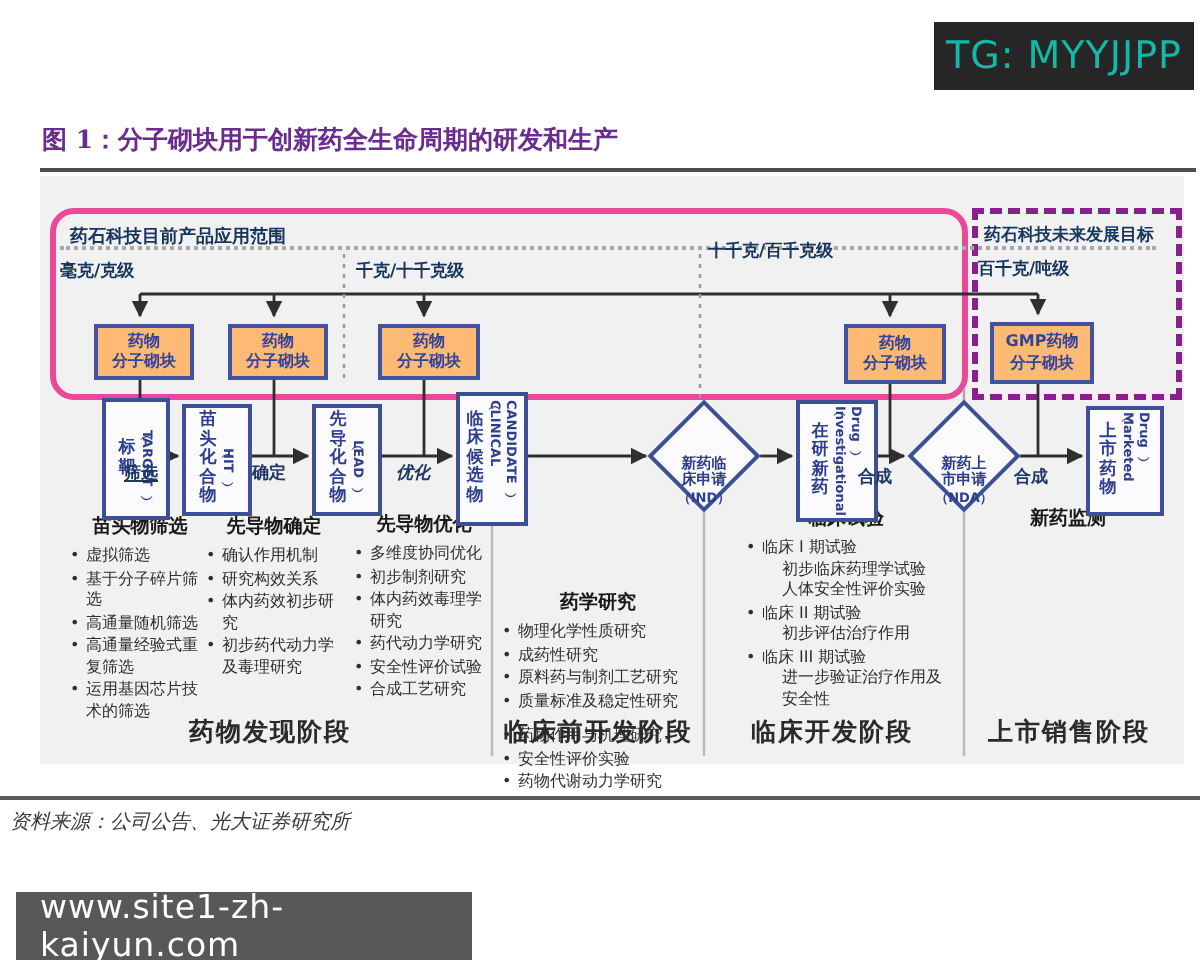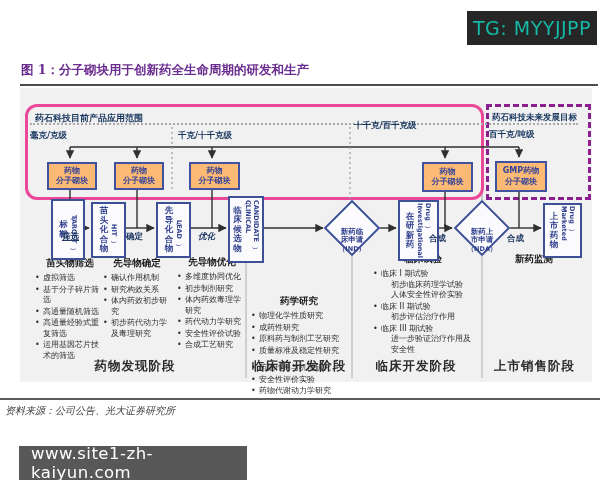--- a/index.html
+++ b/index.html
@@ -61,21 +61,21 @@
   .sub{padding-left:10px;}
   .section + .section{margin-top:7px;}
 
   .stage-label{font-size:12.5px;font-weight:bold;color:#2b2b2b;text-align:center;letter-spacing:1px;z-index:4;white-space:nowrap;}
 
   
   .bottom-rule{left:0;top:398px;width:600px;height:2px;background:#5a5a5a;}
   .source-line{left:5px;top:404px;font-family:"DejaVu Serif","Liberation Serif",serif;
     font-style:italic;font-size:10px;color:#3b3b3b;white-space:nowrap;}
   .watermark{left:8px;top:446px;width:228px;height:34px;background:#585858;color:#ffffff;
-    font-size:16.5px;display:flex;align-items:center;padding-left:12px;box-sizing:border-box;letter-spacing:.5px;margin-left:11px;}
+    font-size:16.5px;display:flex;align-items:center;padding-left:12px;box-sizing:border-box;letter-spacing:.5px;}
 
   svg.wires{position:absolute;left:0;top:0;z-index:3;}
 </style>
 </head>
 <body>
 
 <div class="abs tg-badge">
   <span>TG: MYYJJPP</span>
 </div>
 

